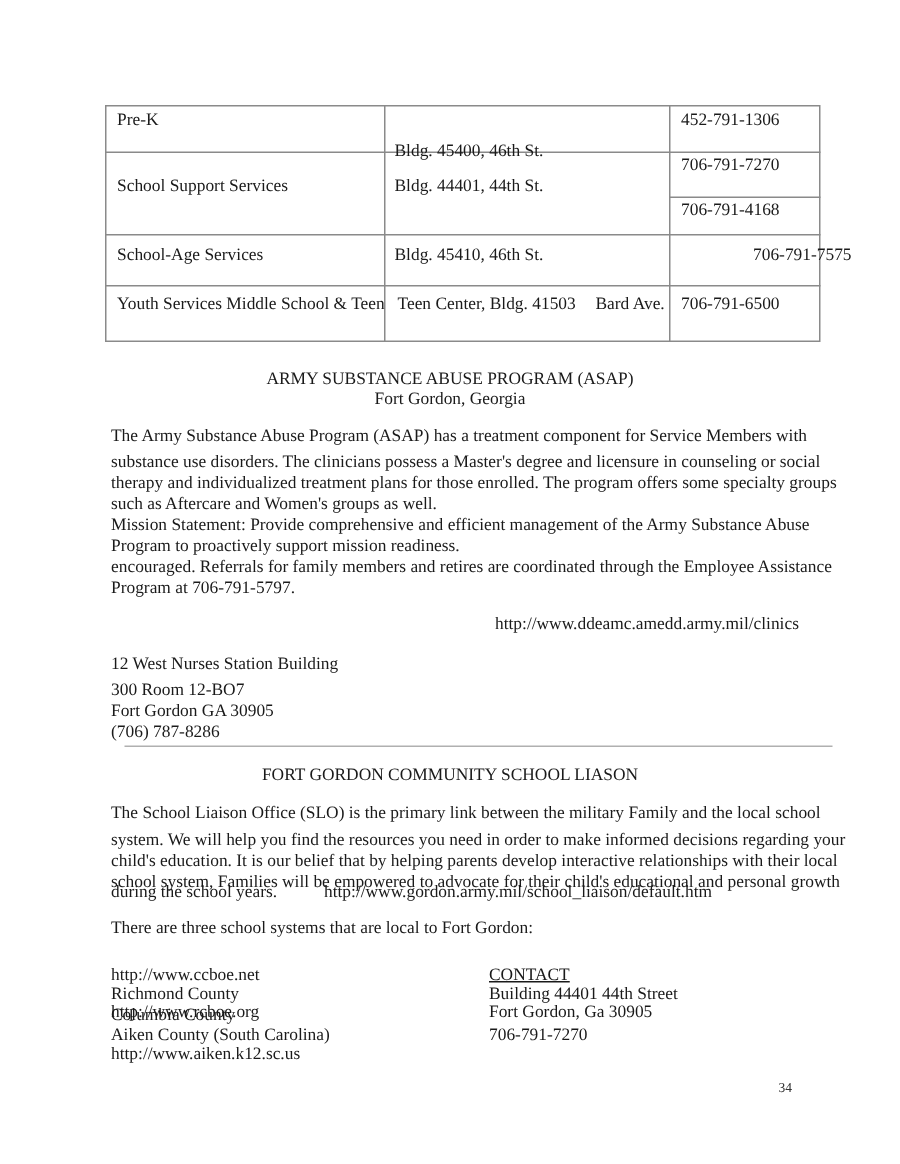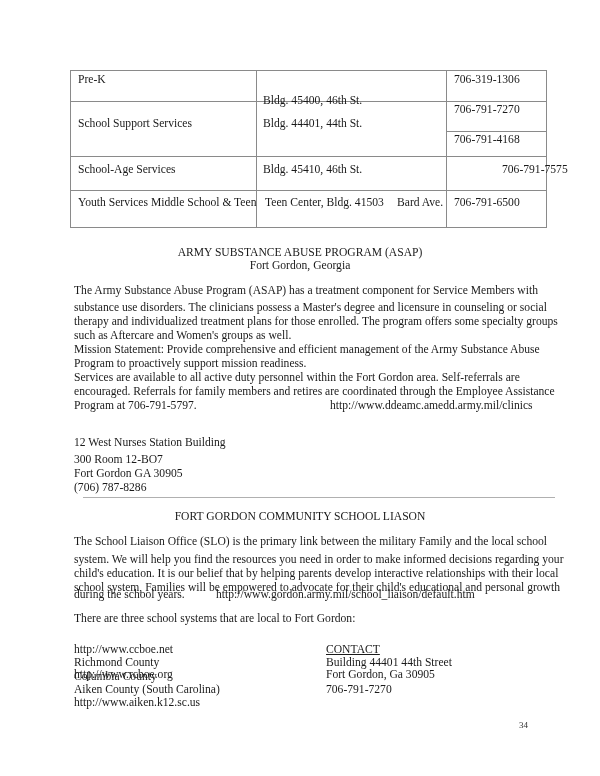--- a/index.html
+++ b/index.html
@@ -30,21 +30,21 @@
 <div class="tbl"></div>
 <div class="hline" style="left:70px;top:101px;width:477px;"></div>
 <div class="hline" style="left:446px;top:131px;width:101px;"></div>
 <div class="hline" style="left:70px;top:156px;width:477px;"></div>
 <div class="hline" style="left:70px;top:190px;width:477px;"></div>
 <div class="vline" style="left:256px;top:70px;height:158px;"></div>
 <div class="vline" style="left:446px;top:70px;height:158px;"></div>
 
 <div class="cell" style="left:78px;top:73px;">Pre-K</div>
 <div class="cell" style="left:263px;top:73px;margin-top:21px;">Bldg. 45400, 46th St.</div>
-<div class="cell" style="left:454px;top:73px;">706-319-1306</div>
+<div class="cell" style="left:454px;top:73px;">452-791-1306</div>
 
 <div class="cell" style="left:78px;top:117px;">School Support Services</div>
 <div class="cell" style="left:263px;top:117px;">Bldg. 44401, 44th St.</div>
 <div class="cell" style="left:454px;top:103px;">706-791-7270</div>
 <div class="cell" style="left:454px;top:133px;">706-791-4168</div>
 
 <div class="cell" style="left:78px;top:163px;">School-Age Services</div>
 <div class="cell" style="left:263px;top:163px;">Bldg. 45410, 46th St.</div>
 <div class="cell" style="left:454px;top:163px;margin-left:48px;">706-791-7575</div>
 
@@ -56,25 +56,24 @@
 <div class="abs center" style="top:246px;">ARMY SUBSTANCE ABUSE PROGRAM (ASAP)</div>
 <div class="abs center" style="top:259px;">Fort Gordon, Georgia</div>
 
 <div class="para" style="top:284px;">The Army Substance Abuse Program (ASAP) has a treatment component for Service Members with</div>
 <div class="para" style="top:301px;">
   <div>substance use disorders. The clinicians possess a Master's degree and licensure in counseling or social</div>
   <div>therapy and individualized treatment plans for those enrolled. The program offers some specialty groups</div>
   <div>such as Aftercare and Women's groups as well.</div>
   <div>Mission Statement: Provide comprehensive and efficient management of the Army Substance Abuse</div>
   <div>Program to proactively support mission readiness.</div>
-  <div>Services are available to all active duty personnel within the Fort Gordon area. Self-referrals are</div>
   <div>encouraged. Referrals for family members and retires are coordinated through the Employee Assistance</div>
   <div>Program at 706-791-5797.</div>
 </div>
-<div class="abs" style="left:320px;top:399px;padding-left:10px;">http://www.ddeamc.amedd.army.mil/clinics</div>
+<div class="abs" style="left:320px;top:409px;padding-left:10px;">http://www.ddeamc.amedd.army.mil/clinics</div>
 
 <div class="abs" style="left:74px;top:436px;">12 West Nurses Station Building</div>
 <div class="abs" style="left:74px;top:453px;">
   <div>300 Room 12-BO7</div>
   <div>Fort Gordon GA 30905</div>
   <div>(706) 787-8286</div>
 </div>
 
 <div class="rule"></div>
 

